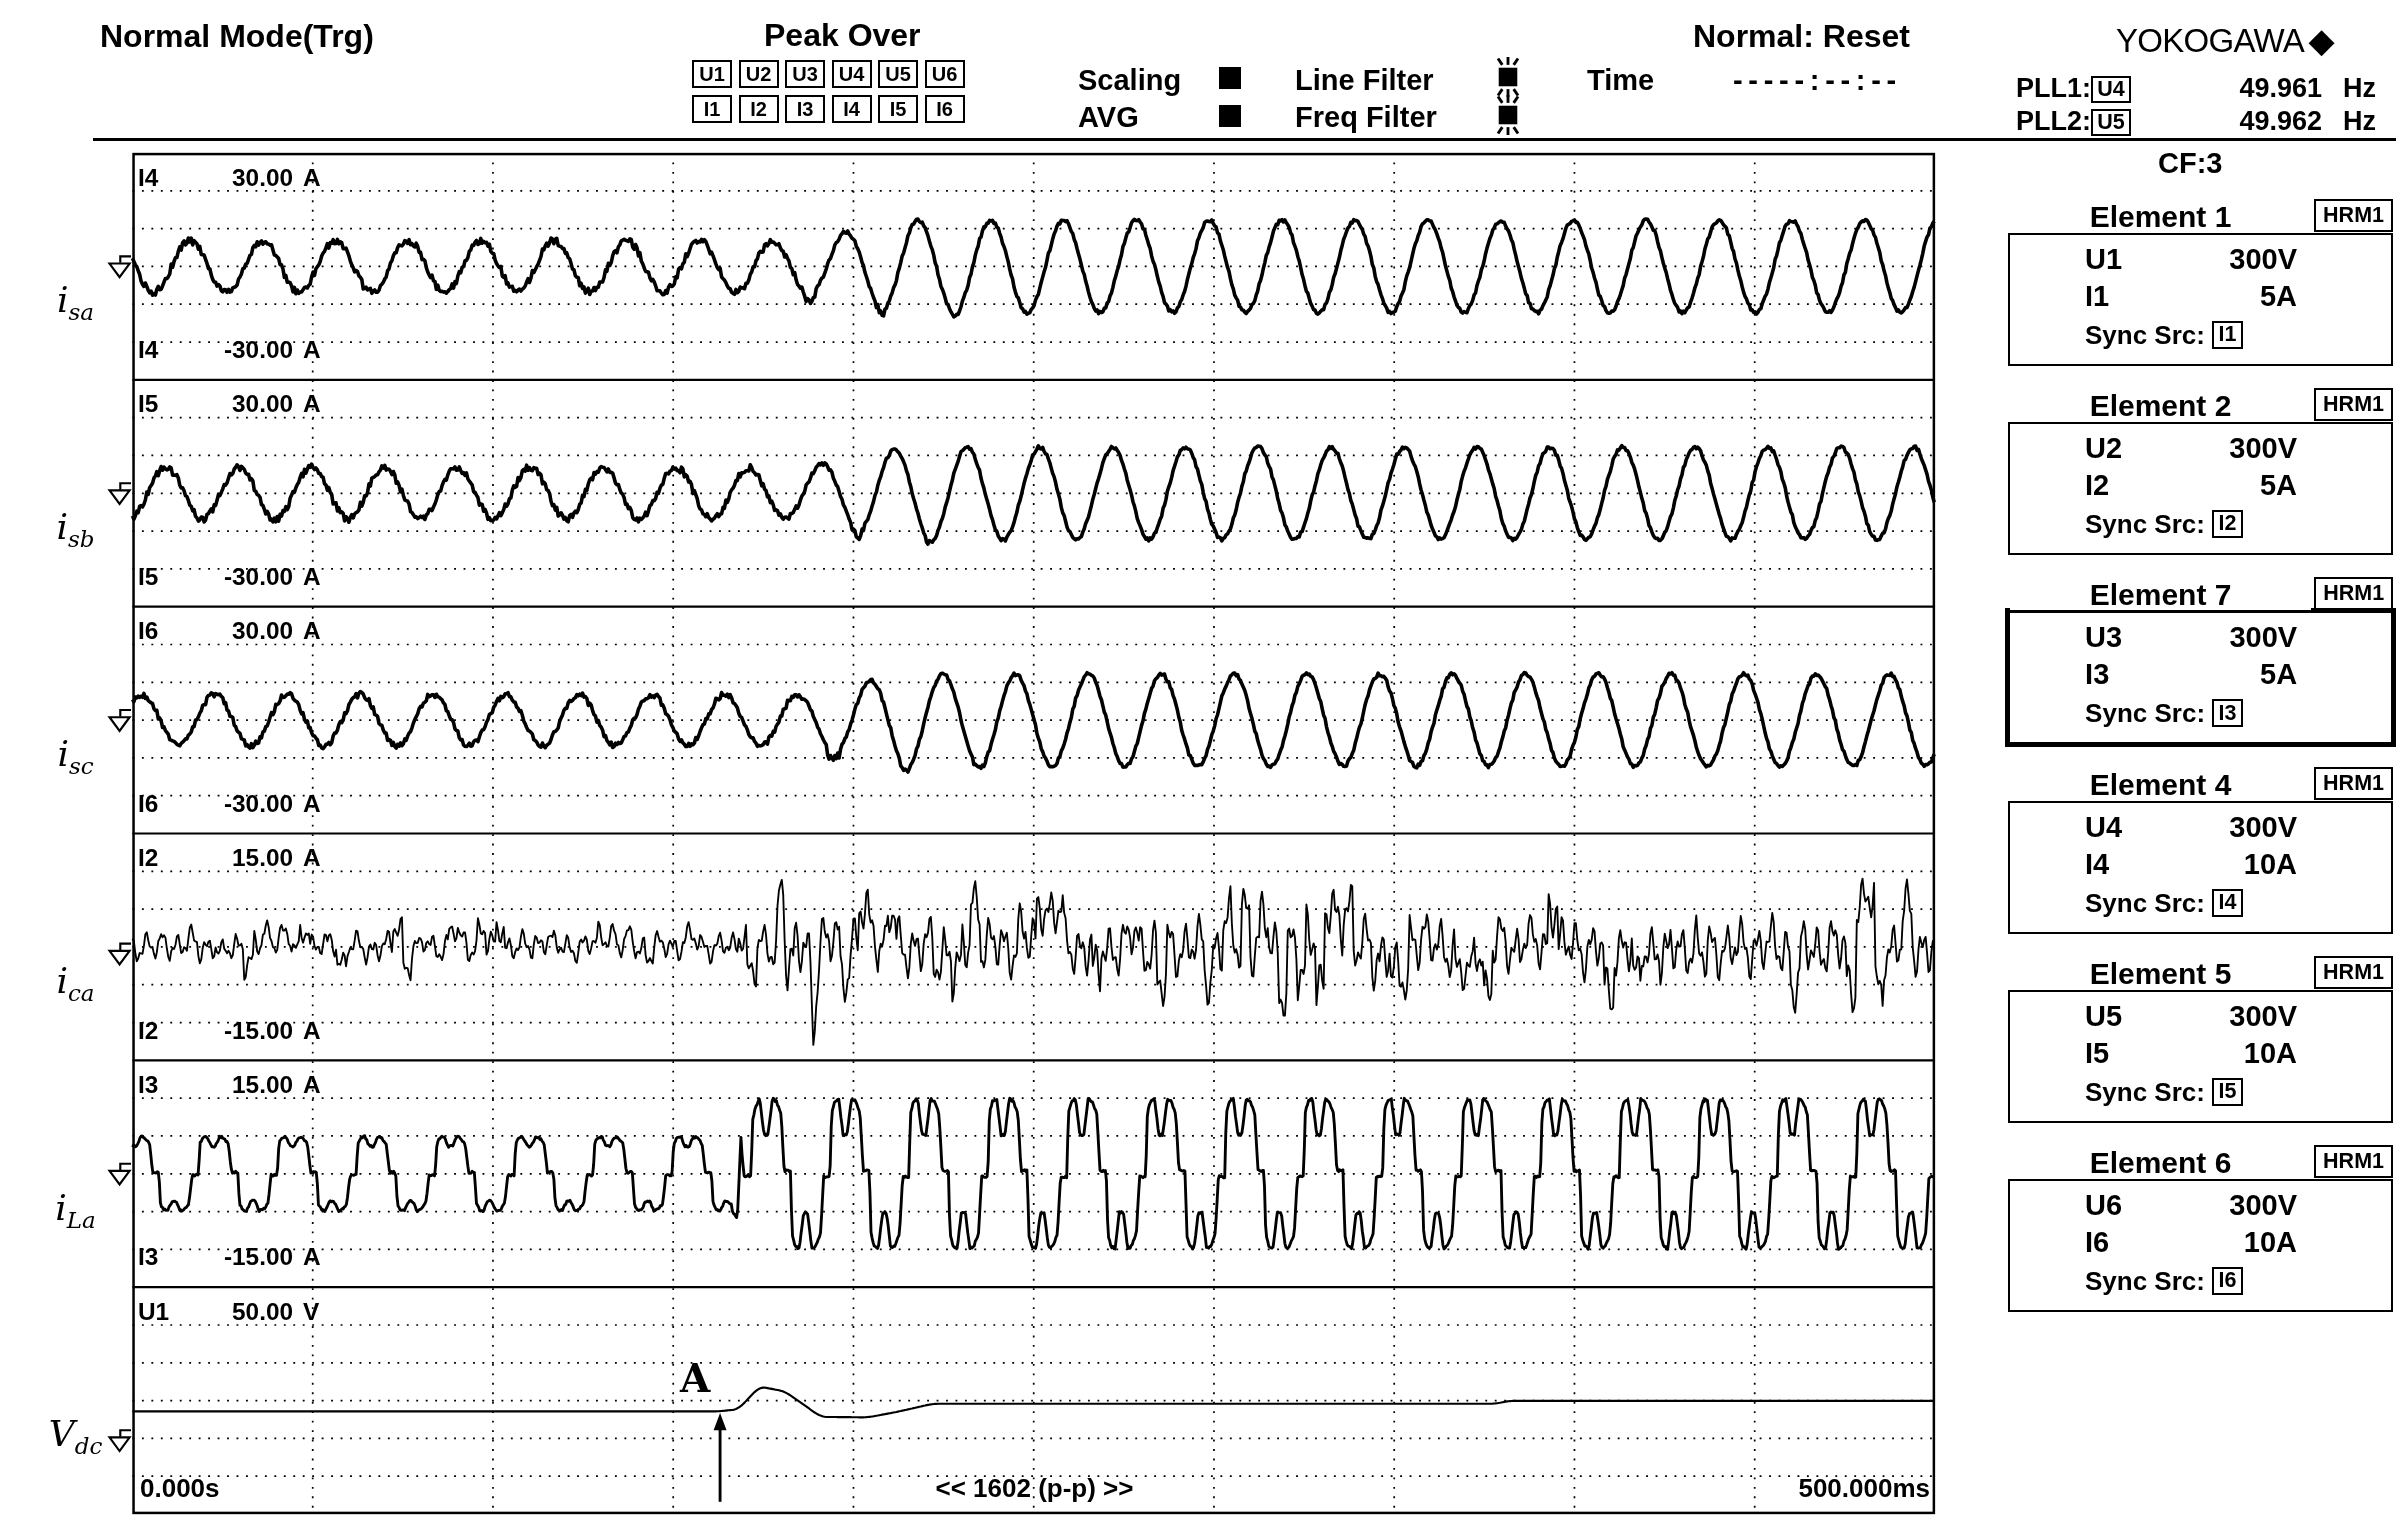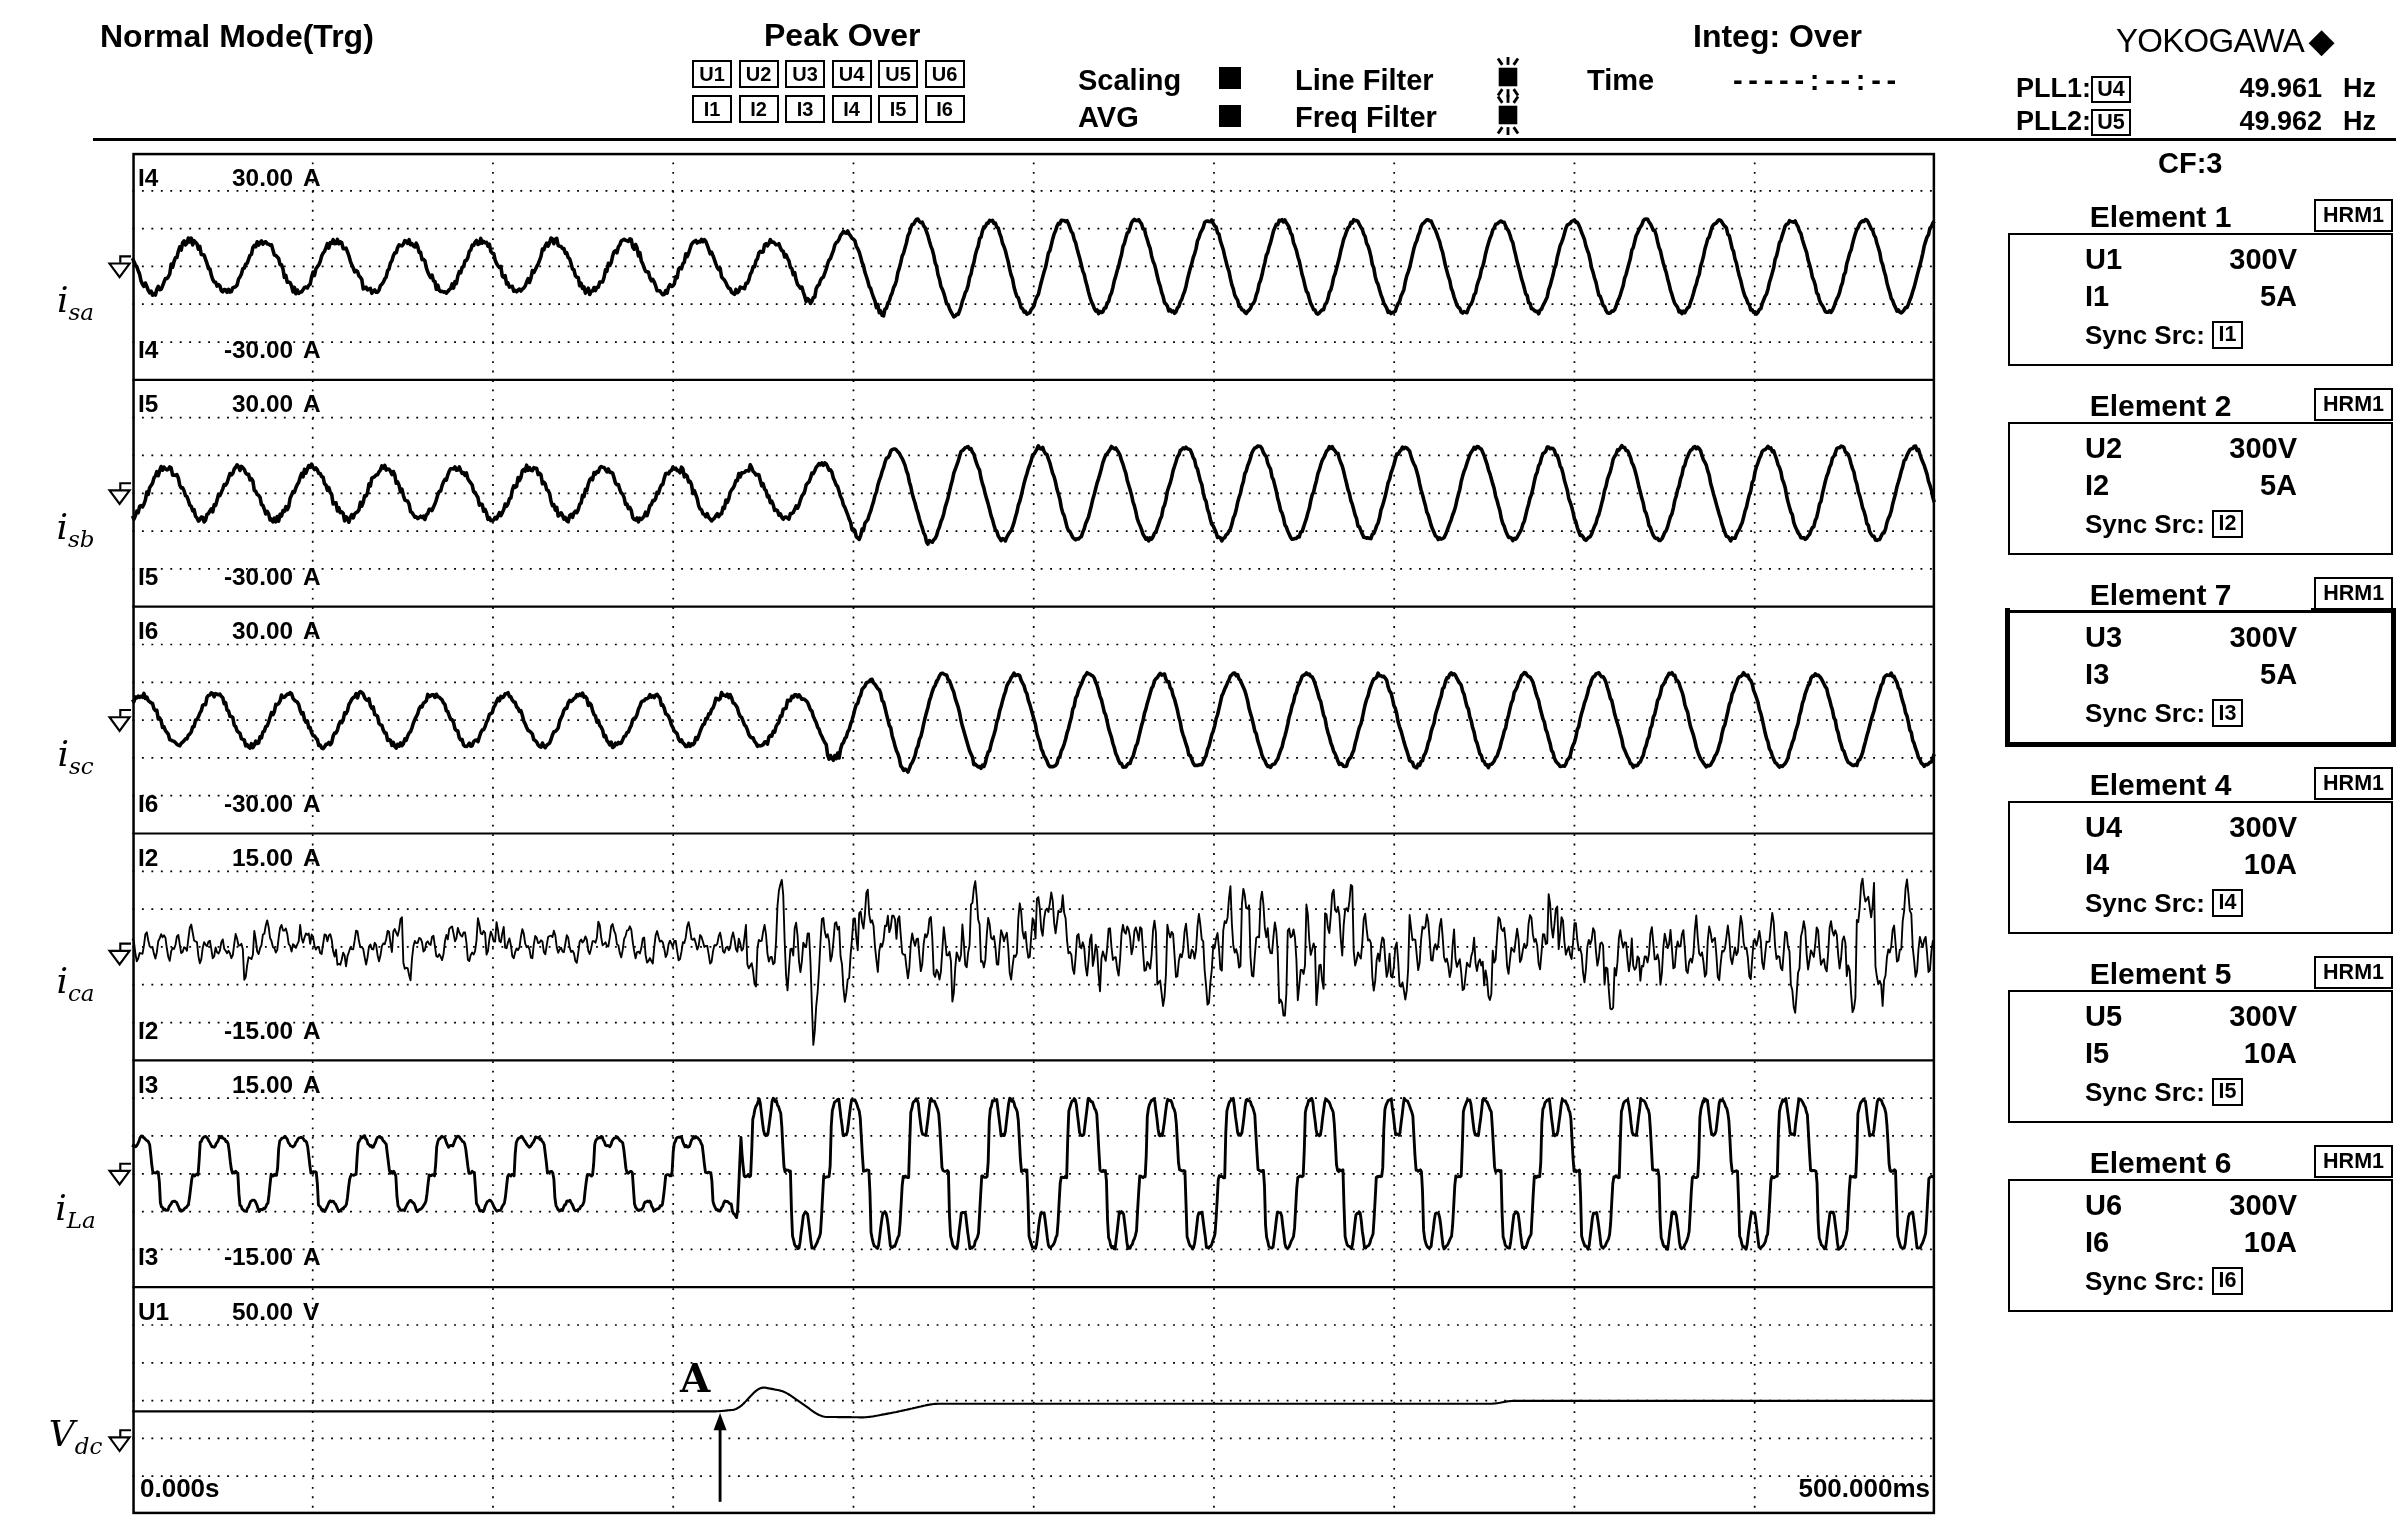--- a/index.html
+++ b/index.html
@@ -85,21 +85,21 @@
           <line x1="8" y1="54" x2="14" y2="45"></line>
           <line x1="22" y1="56" x2="22" y2="45"></line>
           <line x1="36" y1="54" x2="30" y2="45"></line>
         </g>
         <rect x="9" y="15" width="26" height="26" fill="#000"></rect>
       </svg>
   </div>
 
   <div class="abs hdr2" style="left:1587px;top:66px">Time</div>
   <div class="abs hdr2" style="left:1733px;top:66px;letter-spacing:5.7px">-----:--:--</div>
-  <div class="abs hdr" style="left:1693px;top:20px">Integ: Over</div>
+  <div class="abs hdr" style="left:1693px;top:20px">Normal: Reset</div>
 
   <div class="abs logo" style="left:2116px;top:20px">
     <span>YOKOGAWA</span><span style="font-family:'DejaVu Sans',sans-serif;font-size:34px;margin-left:4.3px">◆</span>
   </div>
 
   <div class="abs pll" style="left:2016px;top:75px">
     <span>PLL1:</span><span class="srcbox">U4</span>
   </div>
   <div class="abs pll" style="left:2186px;top:75px;width:136px;text-align:right">49.961</div>
   <div class="abs pll" style="left:2343px;top:75px">Hz</div>
@@ -253,18 +253,19 @@
   <div class="sc" style="left:138px;top:565px"><span class="sc-ch">I5</span><span class="sc-sign">-</span><span class="sc-num">30.00</span><span class="sc-unit">A</span></div>
   <div class="sc" style="left:138px;top:619px"><span class="sc-ch">I6</span><span class="sc-sign"></span><span class="sc-num">30.00</span><span class="sc-unit">A</span></div>
   <div class="sc" style="left:138px;top:792px"><span class="sc-ch">I6</span><span class="sc-sign">-</span><span class="sc-num">30.00</span><span class="sc-unit">A</span></div>
   <div class="sc" style="left:138px;top:846px"><span class="sc-ch">I2</span><span class="sc-sign"></span><span class="sc-num">15.00</span><span class="sc-unit">A</span></div>
   <div class="sc" style="left:138px;top:1019px"><span class="sc-ch">I2</span><span class="sc-sign">-</span><span class="sc-num">15.00</span><span class="sc-unit">A</span></div>
   <div class="sc" style="left:138px;top:1073px"><span class="sc-ch">I3</span><span class="sc-sign"></span><span class="sc-num">15.00</span><span class="sc-unit">A</span></div>
   <div class="sc" style="left:138px;top:1245px"><span class="sc-ch">I3</span><span class="sc-sign">-</span><span class="sc-num">15.00</span><span class="sc-unit">A</span></div>
   <div class="sc" style="left:138px;top:1300px"><span class="sc-ch">U1</span><span class="sc-sign"></span><span class="sc-num">50.00</span><span class="sc-unit">V</span></div>
 
   <div class="foot" style="left:140px;top:1475px">0.000s</div>
+  <div class="foot" style="left:133px;top:1475px;width:1803px;text-align:center">&lt;&lt; 1602 (p-p) &gt;&gt;</div>
   <div class="foot" style="left:1577px;top:1475px;width:353px;text-align:right">500.000ms</div>
 
   <div class="annA" style="left:680px;top:1359px">A</div>
 
 </div>
 
 
 </body></html>

